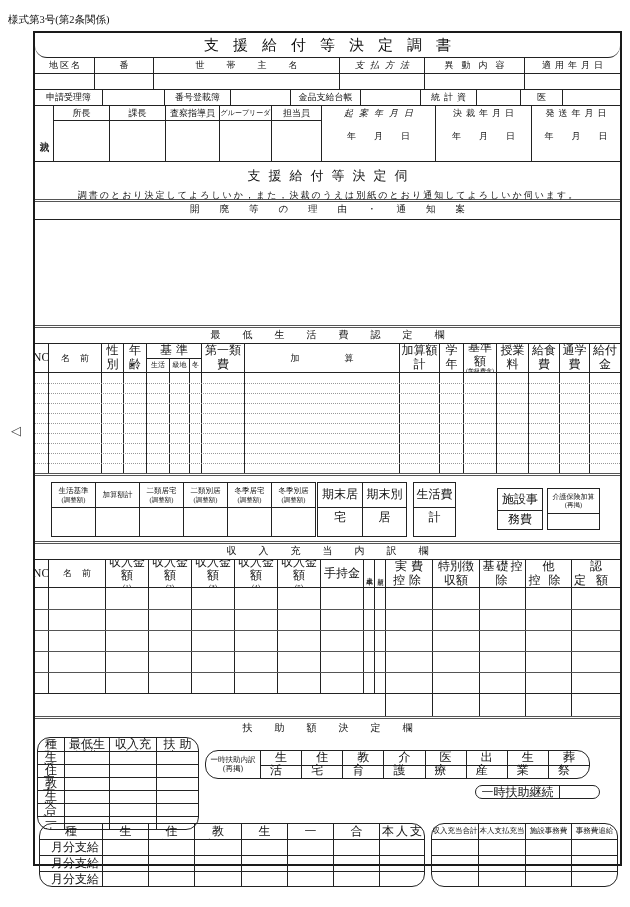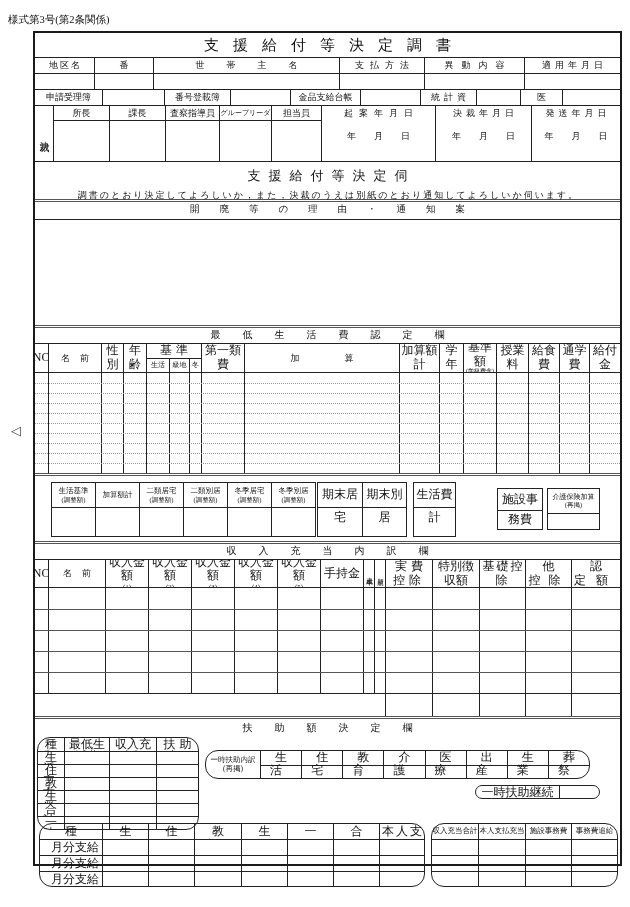--- a/index.html
+++ b/index.html
@@ -12,32 +12,32 @@
   .r{display:flex;}
   .c{border-right:1px solid #222;box-sizing:border-box;text-align:center;overflow:hidden;}
   .nb{border-right:none !important;}
   .bb{border-bottom:1px solid #222;}
   .dbl-t{border-top:3px double #555;}
   .f8{font-size:12px;}
   .f7{font-size:7px;}
   .f75{font-size:7.5px;}
   .vcent{display:flex;flex-direction:column;justify-content:center;align-items:center;line-height:1.15;}
   .title-row{height:24px;line-height:24px;text-align:center;font-size:15px;
-             letter-spacing:14px;text-indent:14px;border-bottom:1px solid #222;}
+             letter-spacing:14px;text-indent:14px;border-bottom:1px solid #222;border-radius:12px;}
   .sec-title{text-align:center;letter-spacing:22px;text-indent:22px;font-size:10px;}
   .h15{height:15px;line-height:14px;}
   .vert{writing-mode:vertical-rl;text-orientation:upright;letter-spacing:1px;
         display:flex;align-items:center;justify-content:center;}
   .dotline{position:absolute;left:0;width:100%;border-top:1px dotted #999;height:0;}
   .solline{position:absolute;left:0;width:100%;border-top:1px solid #555;height:0;}
   .abs{position:absolute;box-sizing:border-box;border-radius:13px;}
   .bx{border:1px solid #222;box-sizing:border-box;position:absolute;background:#fff;}
   .ls2{letter-spacing:2px;text-indent:2px;}
   .ls4{letter-spacing:4px;text-indent:4px;}
-  .ls6{letter-spacing:6px;text-indent:6px;}
+  .ls6{letter-spacing:6px;text-indent:6px;font-style:italic;}
   .ls8{letter-spacing:8px;text-indent:8px;}
   .ls10{letter-spacing:10px;text-indent:10px;}
   .ls16{letter-spacing:16px;text-indent:16px;}
   .ls22{letter-spacing:22px;text-indent:22px;}
   .ls45{letter-spacing:45px;text-indent:45px;}
 </style>
 </head>
 <body>
 
 <div class="page">

